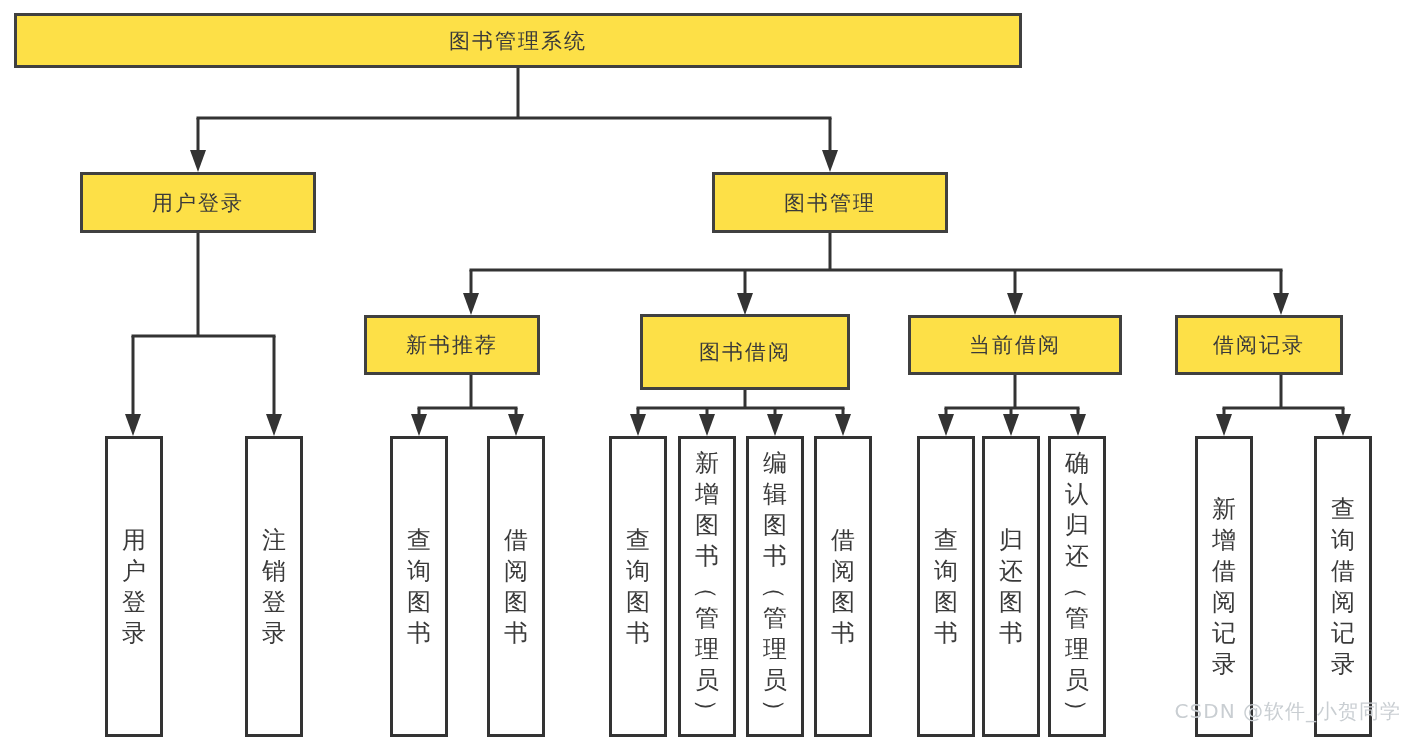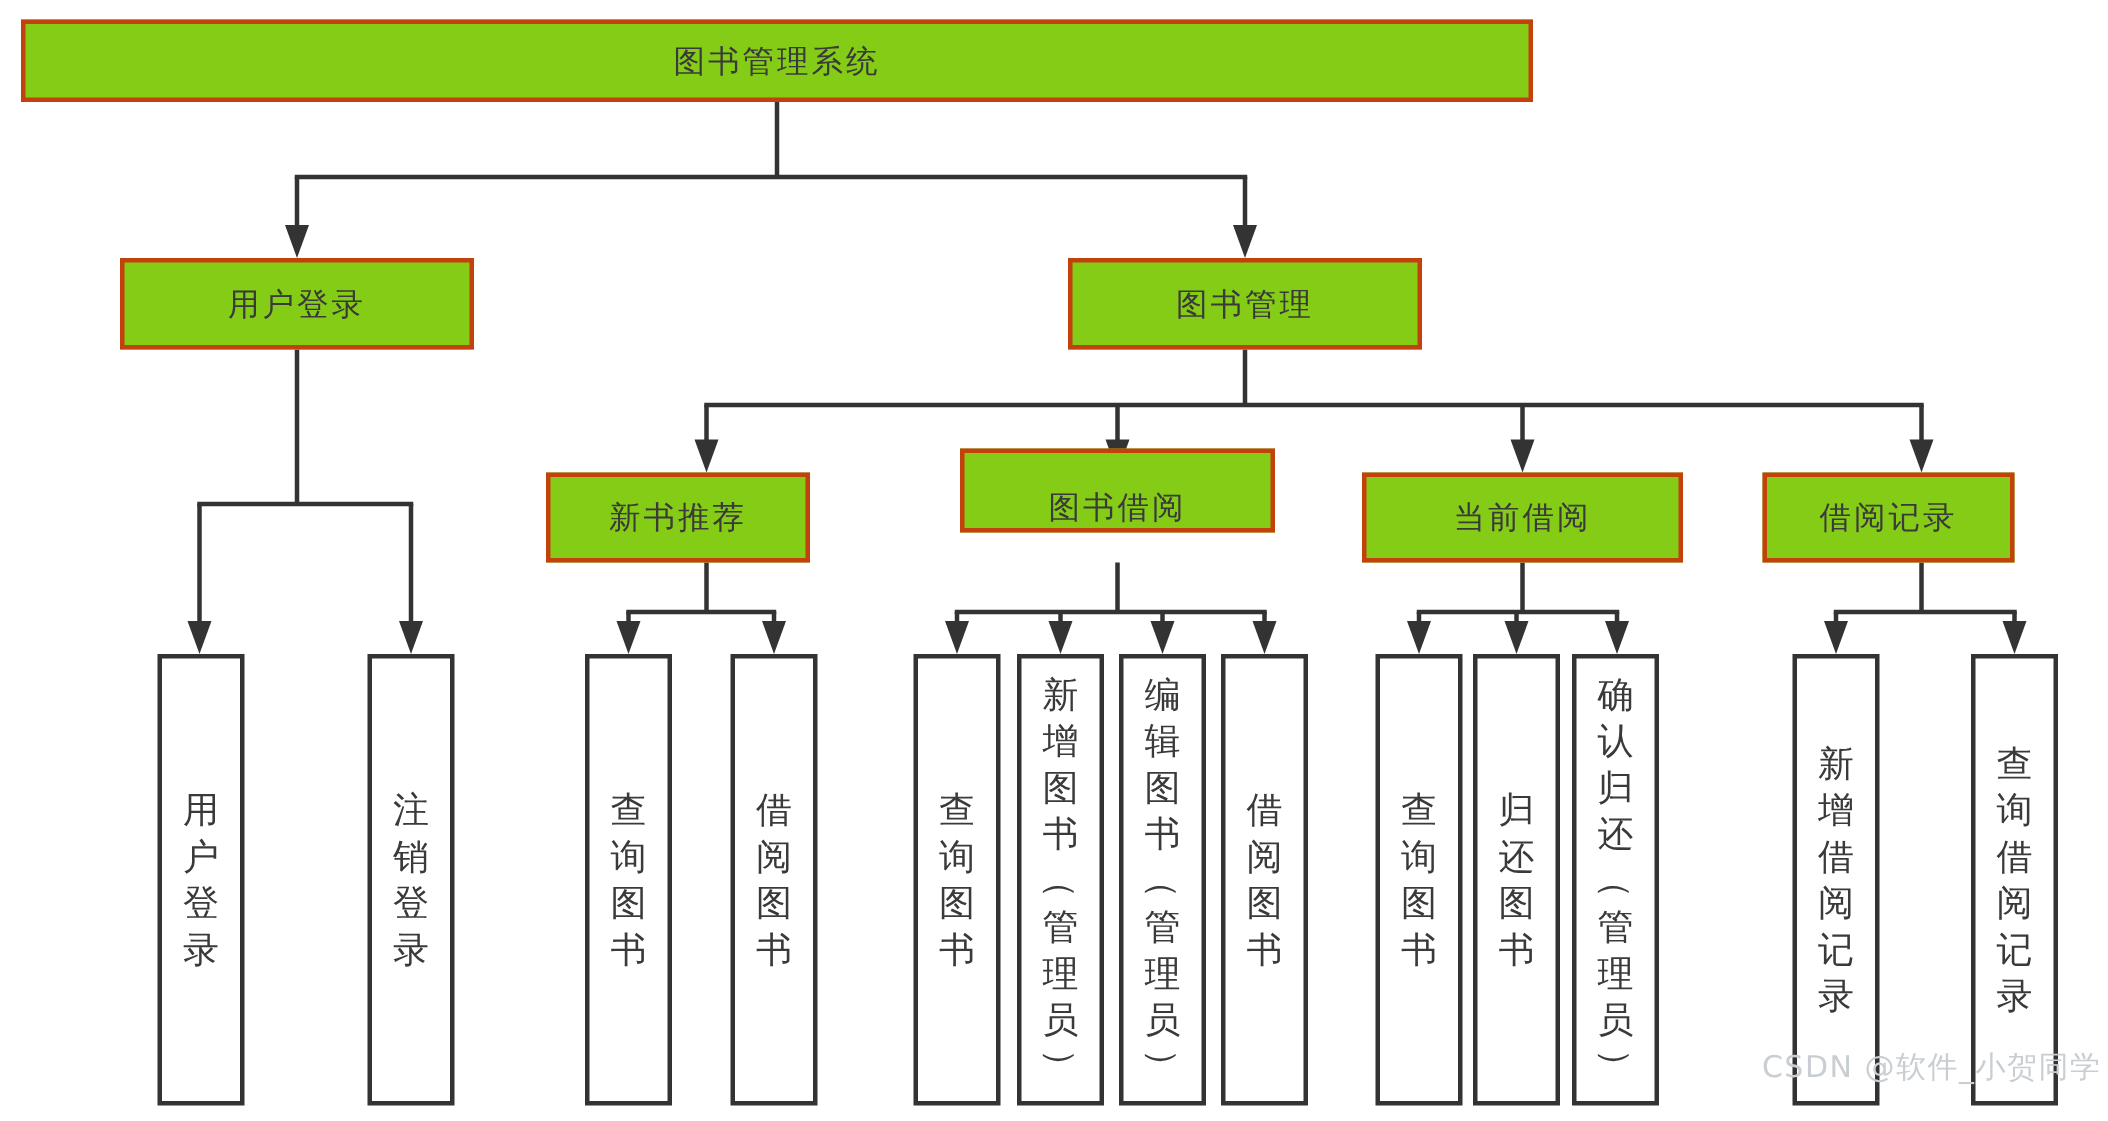--- a/index.html
+++ b/index.html
@@ -3,22 +3,22 @@
 <meta charset="utf-8">
 <style>
   html,body{margin:0;padding:0;background:#ffffff;}
   body{font-family:"DejaVu Sans","Liberation Sans",sans-serif;}
   #canvas{position:relative;width:1405px;height:747px;background:#ffffff;overflow:hidden;}
   #connectors{position:absolute;left:0;top:0;width:1405px;height:747px;pointer-events:none;}
 
   .hbox{
     position:absolute;
     box-sizing:border-box;
-    border:3px solid #c2410c;
-    background:#84cc16;
+    border:3px solid #404040;
+    background:#fde047;
     display:flex;align-items:center;justify-content:center;
     color:#3a3a3a;
     font-size:21px;
     letter-spacing:2px;
     white-space:nowrap;
   }
   .vbox{
     position:absolute;
     box-sizing:border-box;
     border:3px solid #333333;
@@ -112,21 +112,21 @@
   <div class="hbox" style="left:712px;top:172px;width:236px;height:61px;">
     <span>图书管理</span>
   </div>
   <div class="hbox" style="left:80px;top:172px;width:236px;height:61px;">
     <span>用户登录</span>
   </div>
 
   <div class="hbox" style="left:364px;top:315px;width:176px;height:60px;">
     <span>新书推荐</span>
   </div>
-  <div class="hbox" style="left:640px;top:299px;width:210px;height:56px;align-items:flex-end;">
+  <div class="hbox" style="left:640px;top:314px;width:210px;height:76px;">
     <span>图书借阅</span>
   </div>
   <div class="hbox" style="left:908px;top:315px;width:214px;height:60px;">
     <span>当前借阅</span>
   </div>
   <div class="hbox" style="left:1175px;top:315px;width:168px;height:60px;">
     <span>借阅记录</span>
   </div>
 
   <div class="vbox" style="left:105px;">

